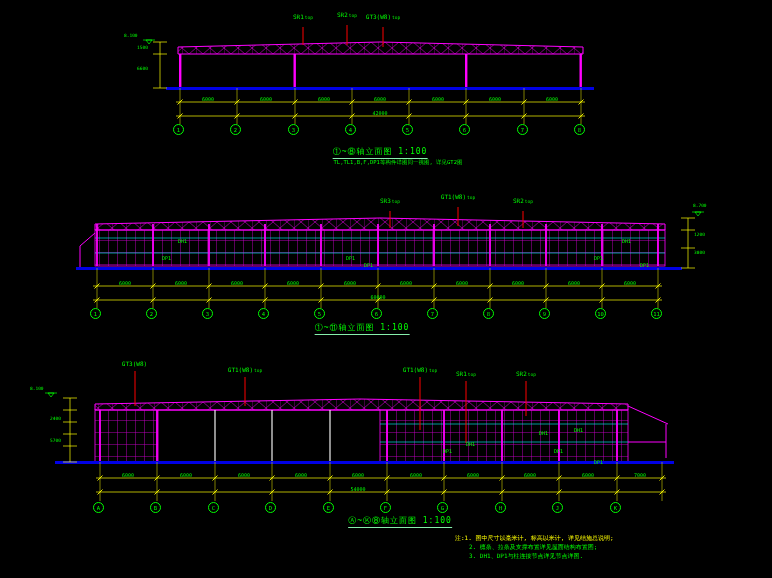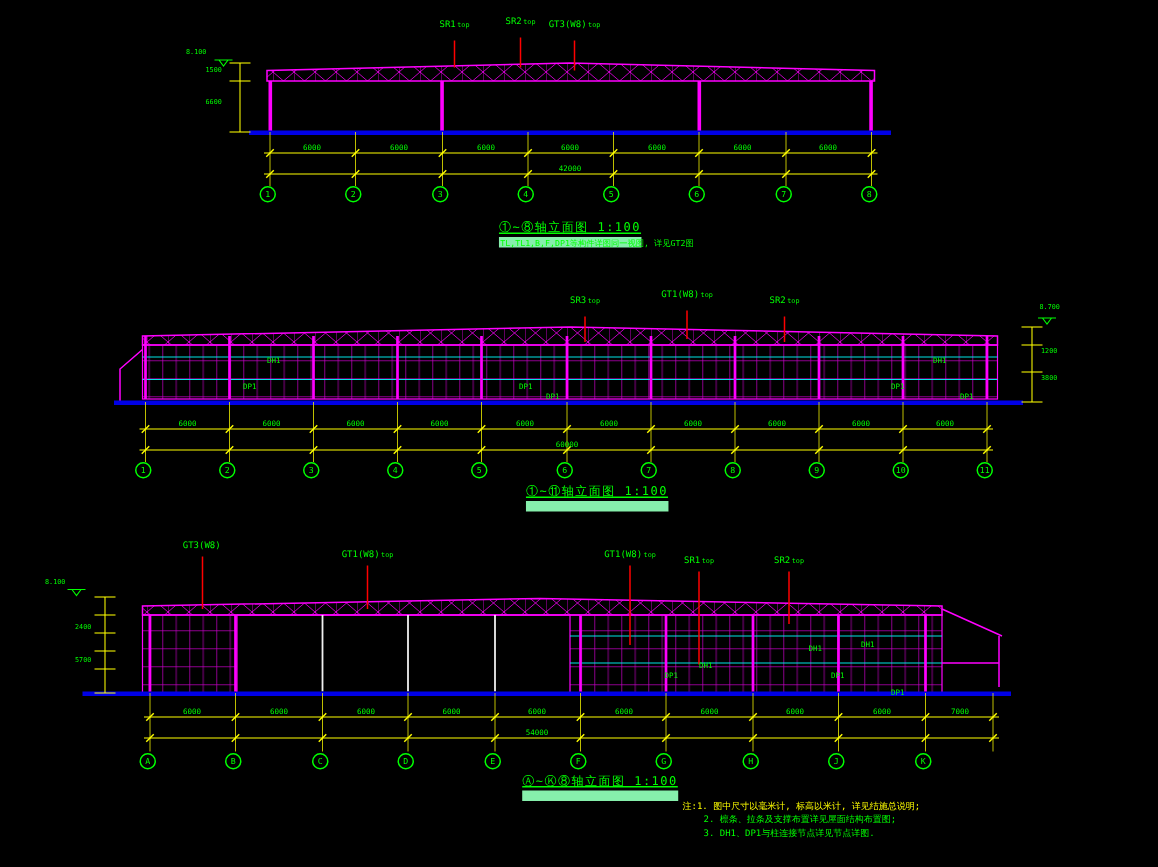--- a/index.html
+++ b/index.html
@@ -8,21 +8,21 @@
   .canvas { position:relative; width:772px; height:578px; background:#000; overflow:hidden; }
   .canvas svg { position:absolute; left:0; top:0; }
   .ldr { transform:translateX(-50%); font-size:6px; display:flex; align-items:flex-end; color:#00FF00; position:absolute; white-space:nowrap; }
   .ldr .sub { font-size:4.5px; margin-left:1px; }
   .dim { position:absolute; transform:translateX(-50%); color:#00FF00; font-size:5px; white-space:nowrap; }
   .part { position:absolute; color:#00FF00; font-size:5px; white-space:nowrap; }
   .mark { position:absolute; color:#00FF00; font-size:4.5px; white-space:nowrap; }
   .bubble { position:absolute; width:11px; height:11px; border:1px solid #00FF00; border-radius:50%;
             color:#00FF00; font-size:5.5px; line-height:10px; text-align:center; }
   .title { position:absolute; transform:translateX(-50%); color:#00FF00; font-size:8px; white-space:nowrap;
-           letter-spacing:1px; border-bottom:7px solid #86efac; padding-bottom:1px;text-decoration:underline; }
+           letter-spacing:1px; border-bottom:1px solid #86efac; padding-bottom:1px; }
   .subnote { position:absolute; transform:translateX(-50%); color:#00FF00; font-size:5.5px; white-space:nowrap; }
   .notes { position:absolute; font-size:6px; line-height:9px; white-space:nowrap; }
   .notes .n1 { color:#FFFF00; }
   .notes .n2,.notes .n3 { color:#00FF00; margin-left:14px; }
 </style>
 </head>
 <body>
 
 <div class="canvas">
 
@@ -303,21 +303,21 @@
   <div class="bubble" style="left:146px;top:308px">2</div>
   <div class="bubble" style="left:202px;top:308px">3</div>
   <div class="bubble" style="left:258px;top:308px">4</div>
   <div class="bubble" style="left:314px;top:308px">5</div>
   <div class="bubble" style="left:371px;top:308px">6</div>
   <div class="bubble" style="left:427px;top:308px">7</div>
   <div class="bubble" style="left:483px;top:308px">8</div>
   <div class="bubble" style="left:539px;top:308px">9</div>
   <div class="bubble" style="left:595px;top:308px">10</div>
   <div class="bubble" style="left:651px;top:308px">11</div>
-  <span class="title" style="left:398px;top:322px">①~⑪轴立面图 1:100</span>
+  <span class="title" style="left:362px;top:322px">①~⑪轴立面图 1:100</span>
 
   <div class="ldr" style="left:135px;top:360px">
       <span>GT3(W8)</span>
       <span class="sub"></span>
     </div>
   <div class="ldr" style="left:245px;top:366px">
       <span>GT1(W8)</span>
       <span class="sub">top</span>
     </div>
   <div class="ldr" style="left:420px;top:366px">

